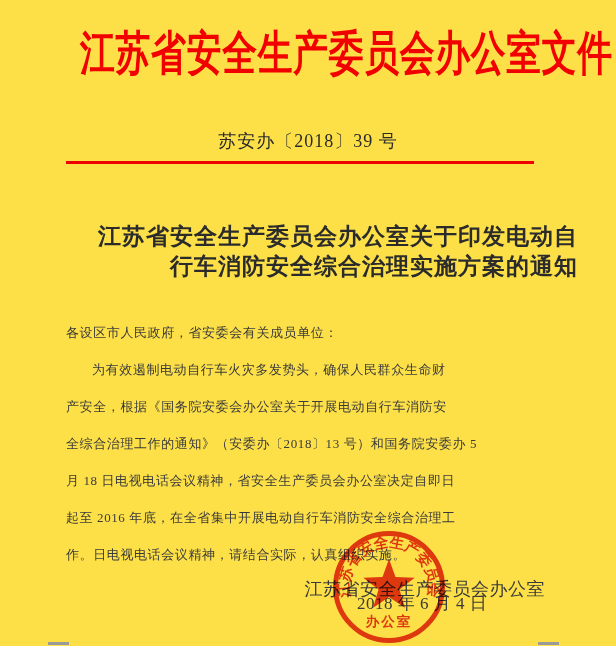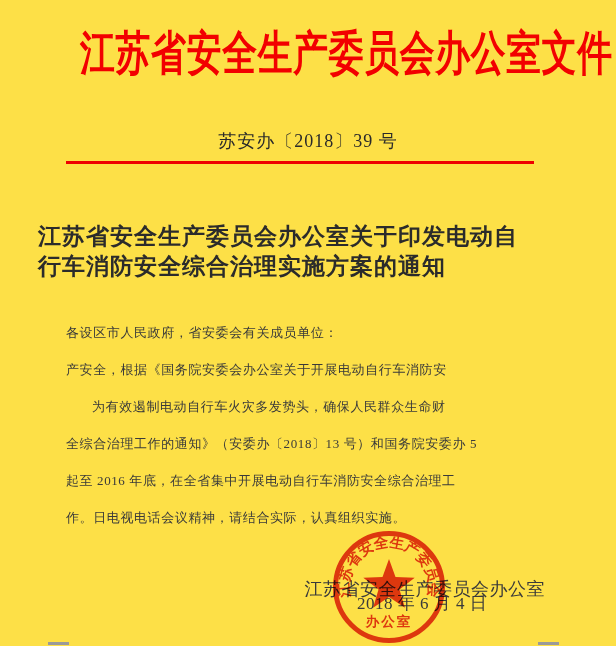--- a/index.html
+++ b/index.html
@@ -44,21 +44,21 @@
     left: 66px;
     width: 468px;
     height: 3px;
     background: #ee0000;
   }
   .doc-title {
     position: absolute;
     top: 222px;
     left: 38px;
     width: 540px;
-    text-align: left;
+    text-align: right;
     font-size: 23px;
     font-weight: bold;
     color: #2b2b2b;
     line-height: 30px;
     letter-spacing: 1px;
   }
   .body-block {
     position: absolute;
     top: 314px;
     left: 66px;
@@ -117,23 +117,24 @@
 
   <div class="red-divider"></div>
 
   <div class="doc-title">
     <div>江苏省安全生产委员会办公室关于印发电动自</div>
     <div>行车消防安全综合治理实施方案的通知</div>
   </div>
 
   <div class="body-block">
     <div class="bline">各设区市人民政府，省安委会有关成员单位：</div>
+    <div class="bline indent">为有效遏制电动自行车火灾多发势头，确保人民群众生命财</div>
     <div class="bline">产安全，根据《国务院安委会办公室关于开展电动自行车消防安</div>
-    <div class="bline indent">为有效遏制电动自行车火灾多发势头，确保人民群众生命财</div>
     <div class="bline">全综合治理工作的通知》（安委办〔2018〕13 号）和国务院安委办 5</div>
+    <div class="bline">月 18 日电视电话会议精神，省安全生产委员会办公室决定自即日</div>
     <div class="bline">起至 2016 年底，在全省集中开展电动自行车消防安全综合治理工</div>
     <div class="bline">作。日电视电话会议精神，请结合实际，认真组织实施。</div>
   </div>
 
   <div class="signature-org">江苏省安全生产委员会办公室</div>
 
   <div class="signature-date">2018 年 6 月 4 日</div>
 
   <svg class="seal" viewBox="0 0 118 118" xmlns="http://www.w3.org/2000/svg">
     <circle cx="59" cy="59" r="53.5" fill="none" stroke="#dd2f1e" stroke-width="5"></circle>

